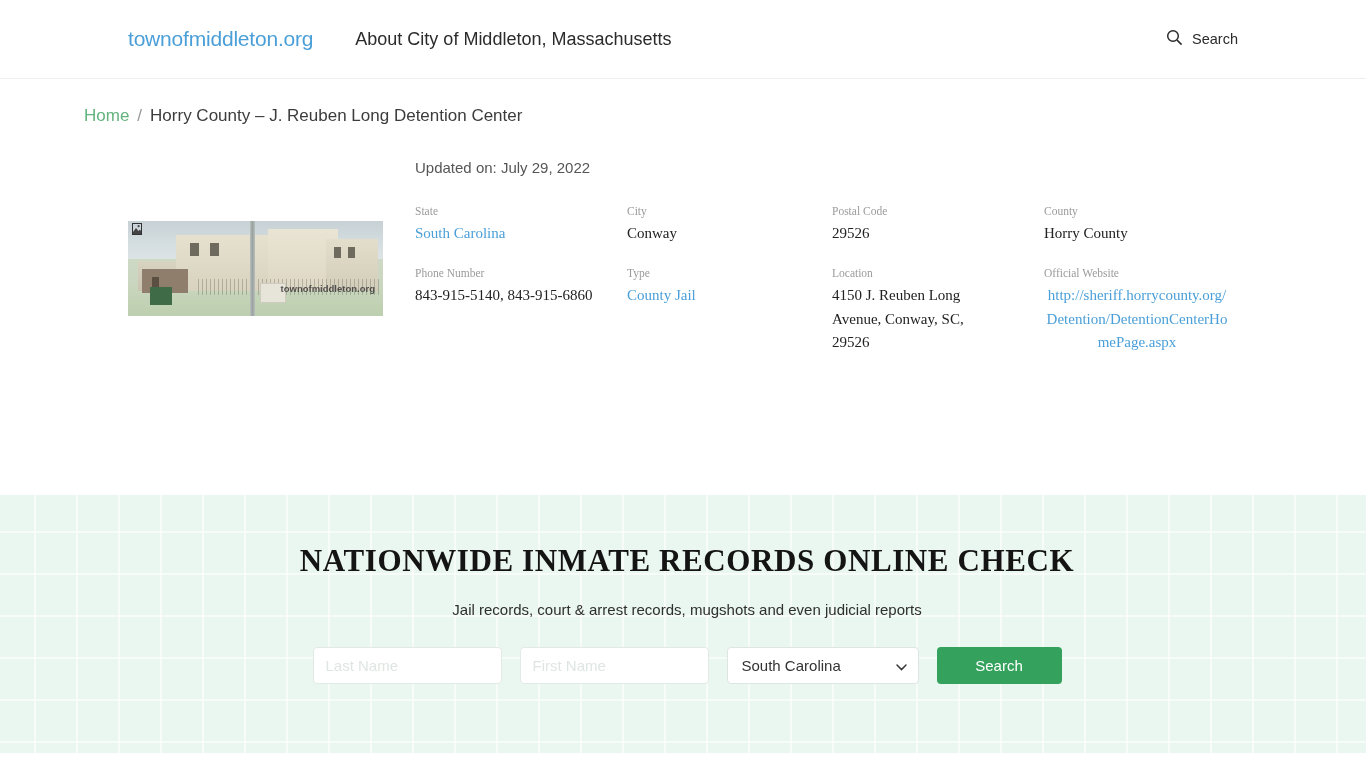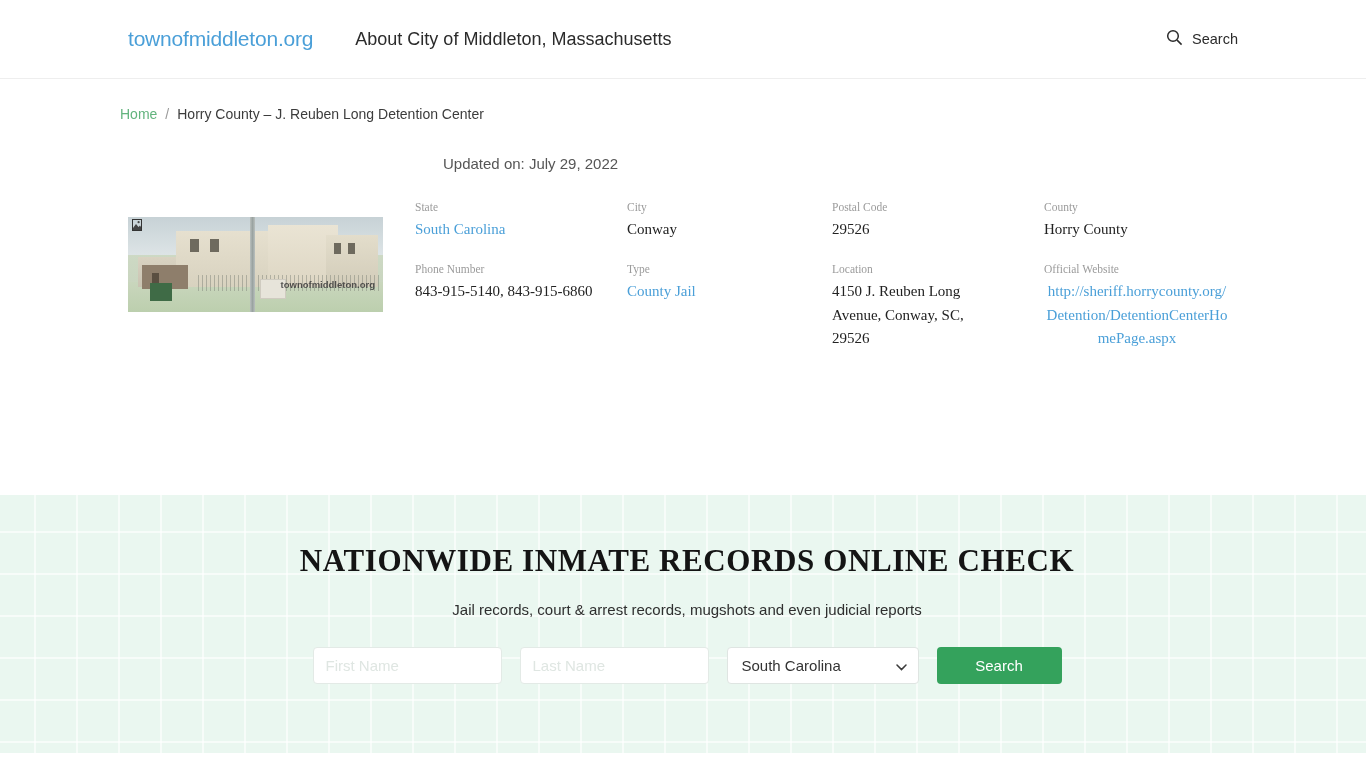--- a/index.html
+++ b/index.html
@@ -50,22 +50,22 @@
     display: flex;
     align-items: center;
     gap: 9px;
     cursor: pointer;
   }
   .search-label { font-size: 14.5px; color: #2b2b2b; }
   .mag-icon { display: block; }
 
   
   .breadcrumb {
-    padding: 27px 128px 0 120px;
-    font-size: 14px;
+    padding: 27px 128px 0 84px;
+    font-size: 17px;
     color: #3c3c3c;
     display: flex;
     align-items: center;
     gap: 8px;
     white-space: nowrap;
   }
   .breadcrumb a { color: #63b47e; text-decoration: none; }
   .breadcrumb .sep { color: #9a9a9a; }
   .breadcrumb .current { color: #3c3c3c; }
 
@@ -124,21 +124,20 @@
     line-height: 1.38;
     color: #1a1a1a;
     margin: 0;
     max-width: 790px;
     letter-spacing: -0.1px;
   }
   .updated {
     margin-top: 11px;
     font-size: 15px;
     color: #565656;
-    margin-left: 28px;
   }
 
   .fields {
     margin-top: 27px;
     display: grid;
     grid-template-columns: 212px 205px 212px 190px;
     row-gap: 20px;
     column-gap: 0;
     font-family: Liberation Serif, serif;
   }
@@ -353,22 +352,22 @@
 
     </div>
   </div>
 </div>
 
 <section class="promo">
   <div class="promo-inner">
     <h2 class="promo-title">Nationwide Inmate Records Online Check</h2>
     <div class="promo-sub">Jail records, court &amp; arrest records, mugshots and even judicial reports</div>
     <div class="promo-form">
+      <input type="text" placeholder="Last Name" style="">
       <input type="text" placeholder="First Name" style="">
-      <input type="text" placeholder="Last Name" style="">
       <div class="state-select">
         <select>
           <option>South Carolina</option>
         </select>
         <span class="chevron">
           <svg width="11" height="7" viewBox="0 0 11 7" fill="none" xmlns="http://www.w3.org/2000/svg">
             <path d="M1 1 L5.5 5.6 L10 1" stroke="#3b3b3b" stroke-width="1.5" stroke-linecap="round"></path>
           </svg>
         </span>
       </div>

